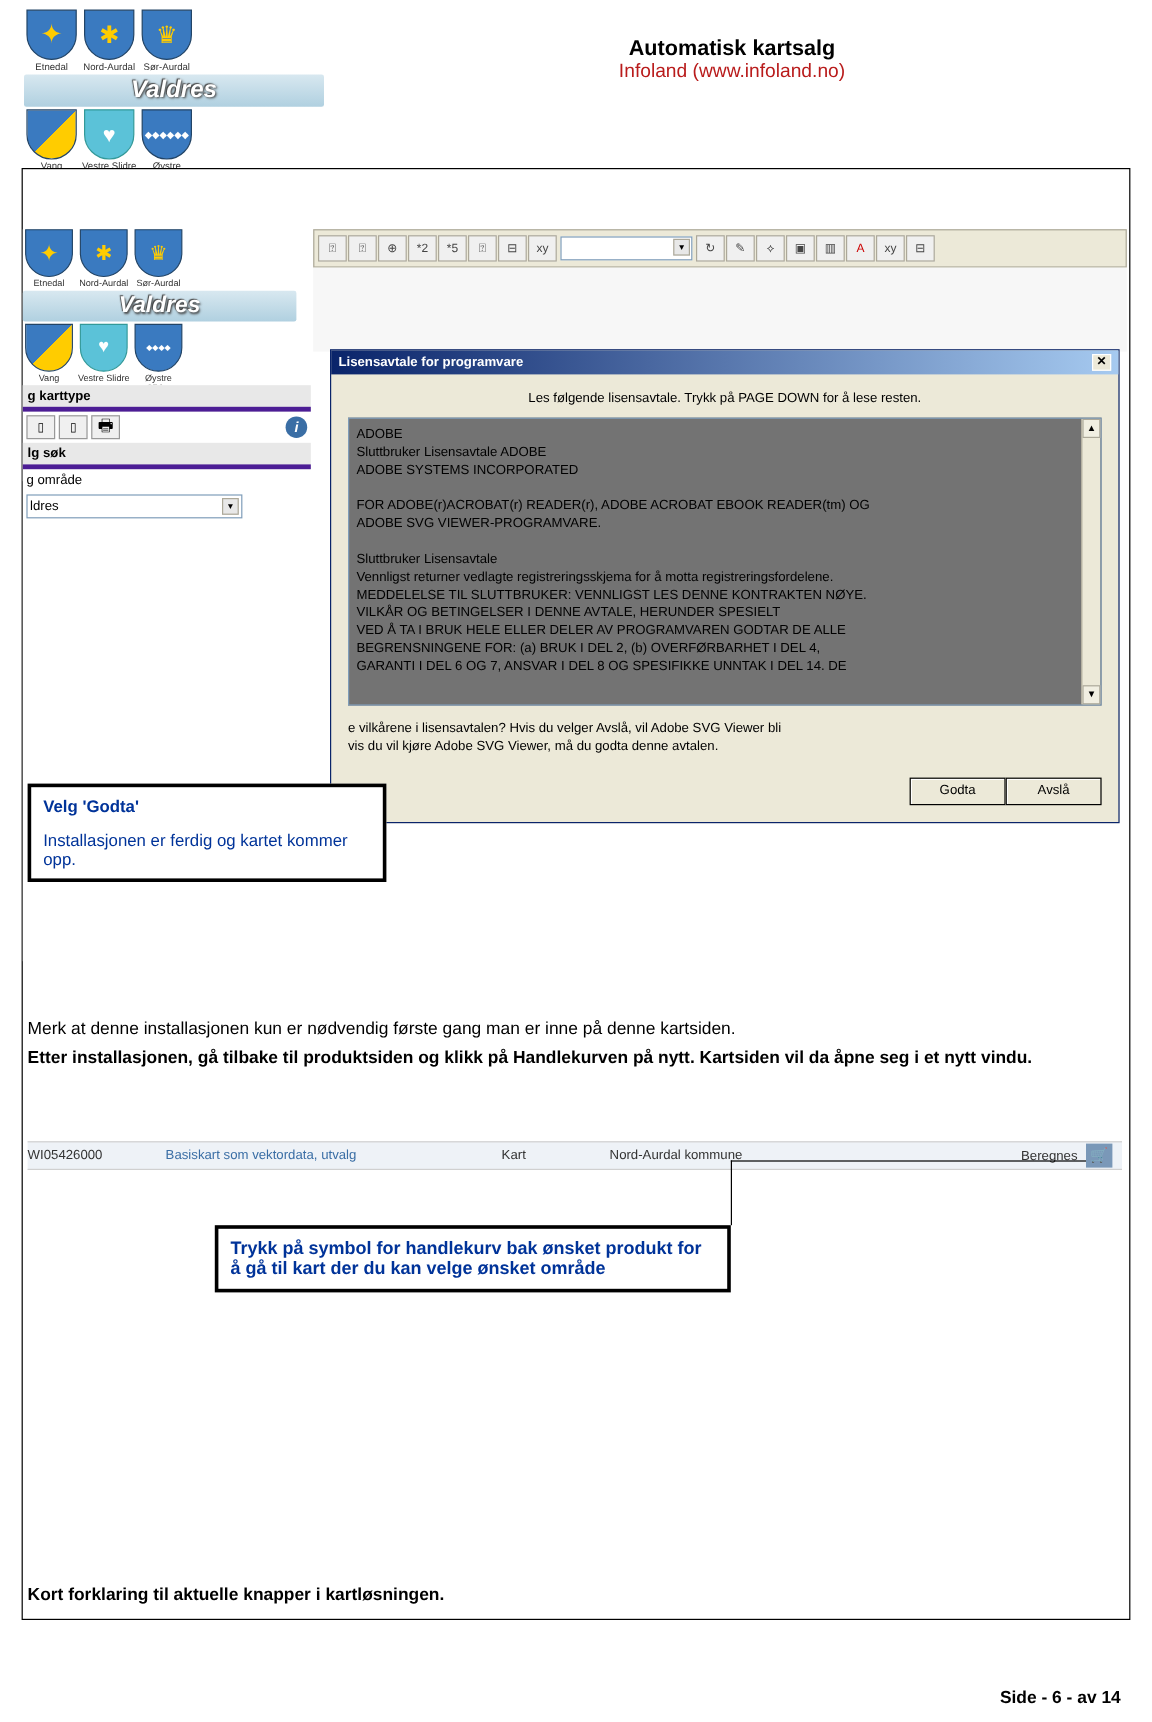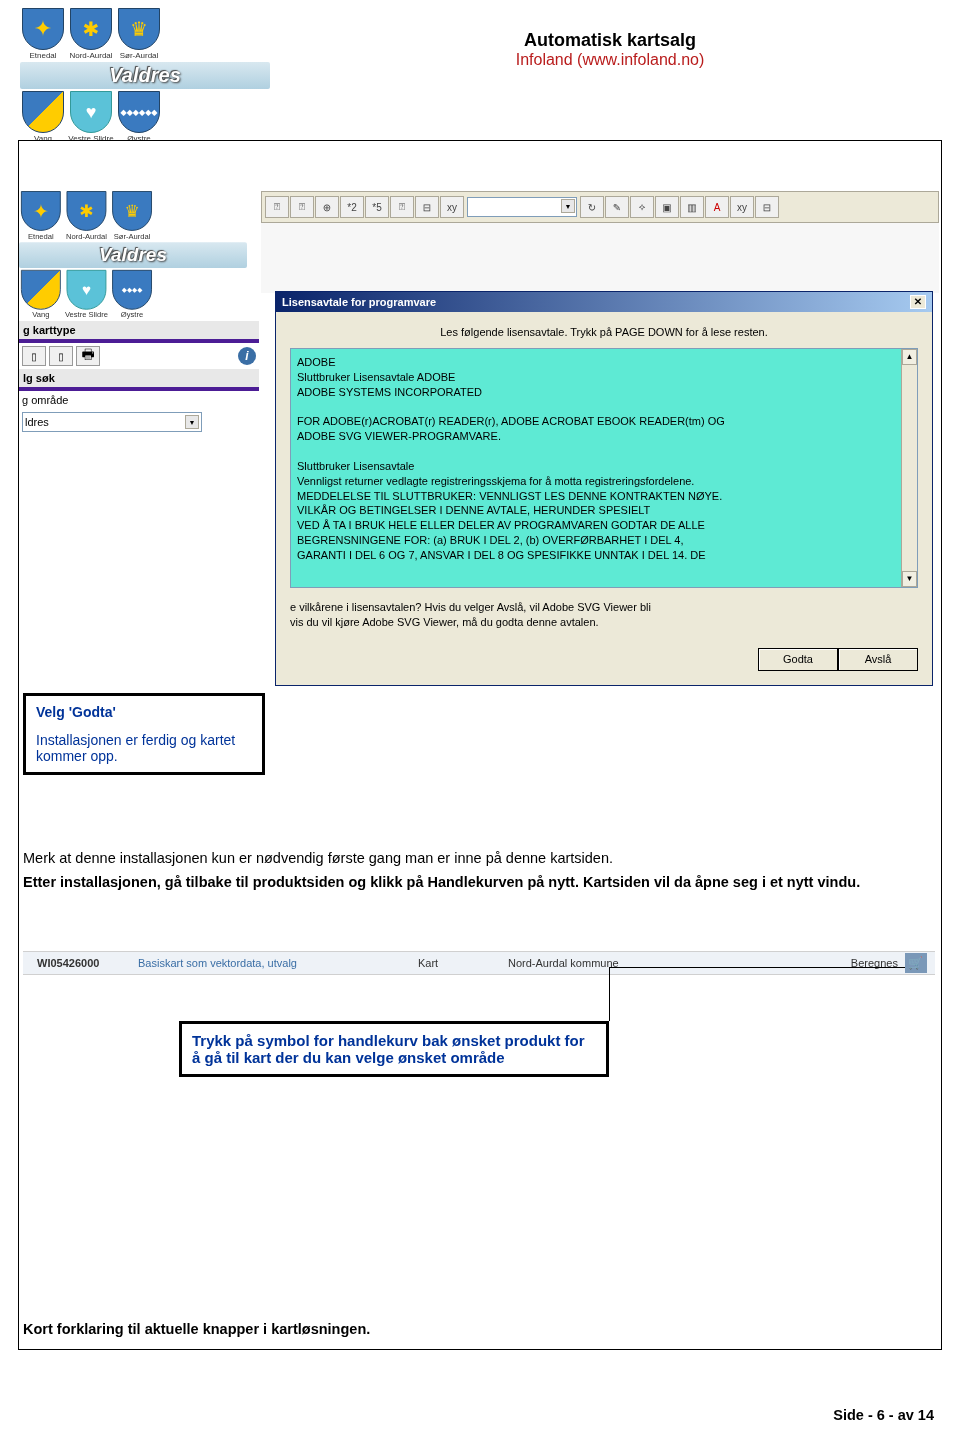--- a/index.html
+++ b/index.html
@@ -224,21 +224,21 @@
   }
   .dlg-instruction {
     text-align: center;
     font-size: 11px;
     padding: 14px 0 10px;
   }
   .dlg-textbox {
     margin: 0 14px;
     height: 240px;
     border: 1px solid #7f9db9;
-    background: #5eead4;
+    background: #737373;
     padding: 6px;
     font-size: 11px;
     line-height: 1.35;
     position: relative;
     overflow: hidden;
   }
   .dlg-scrollbar {
     position: absolute;
     right: 0;
     top: 0;
@@ -283,22 +283,21 @@
   
   .callout {
     position: absolute;
     background: #fff;
     border: 3px solid #000;
     padding: 8px 10px;
   }
   .callout-1 {
     left: 4px;
     top: 512px;
-    width: 242px;
-    margin-top: 40px;
+    width: 299px;
   }
   .callout-1 .h { font-size: 14px; font-weight: bold; color: #003399; }
   .callout-1 .b { font-size: 14px; color: #003399; margin-top: 12px; }
   .callout-2 {
     left: 160px;
     top: 880px;
     width: 430px;
   }
   .callout-2 .b { font-size: 15px; color: #003399; font-weight: bold;}
   
@@ -320,21 +319,21 @@
     top: 810px;
     width: 912px;
     height: 24px;
     background: #eef2f7;
     border-top: 1px solid #d0d0d0;
     border-bottom: 1px solid #d0d0d0;
     display: flex;
     align-items: center;
     font-size: 11px;
   }
-  .prod-row .c1 { width: 115px; padding-left: 14px; color: #333; font-weight: bold; }
+  .prod-row .c1 { width: 115px; color: #333; }
   .prod-row .c2 { width: 280px; color: #3a6ea5; }
   .prod-row .c3 { width: 90px; color: #333; }
   .prod-row .c4 { width: 250px; color: #333; }
   .prod-row .c5 { flex:1; text-align: right; padding-right: 8px; color: #333; }
   .cart-icon {
     width: 22px;
     height: 20px;
     margin-left: 4px;
     background: #7a98b8;
     display: inline-flex;

